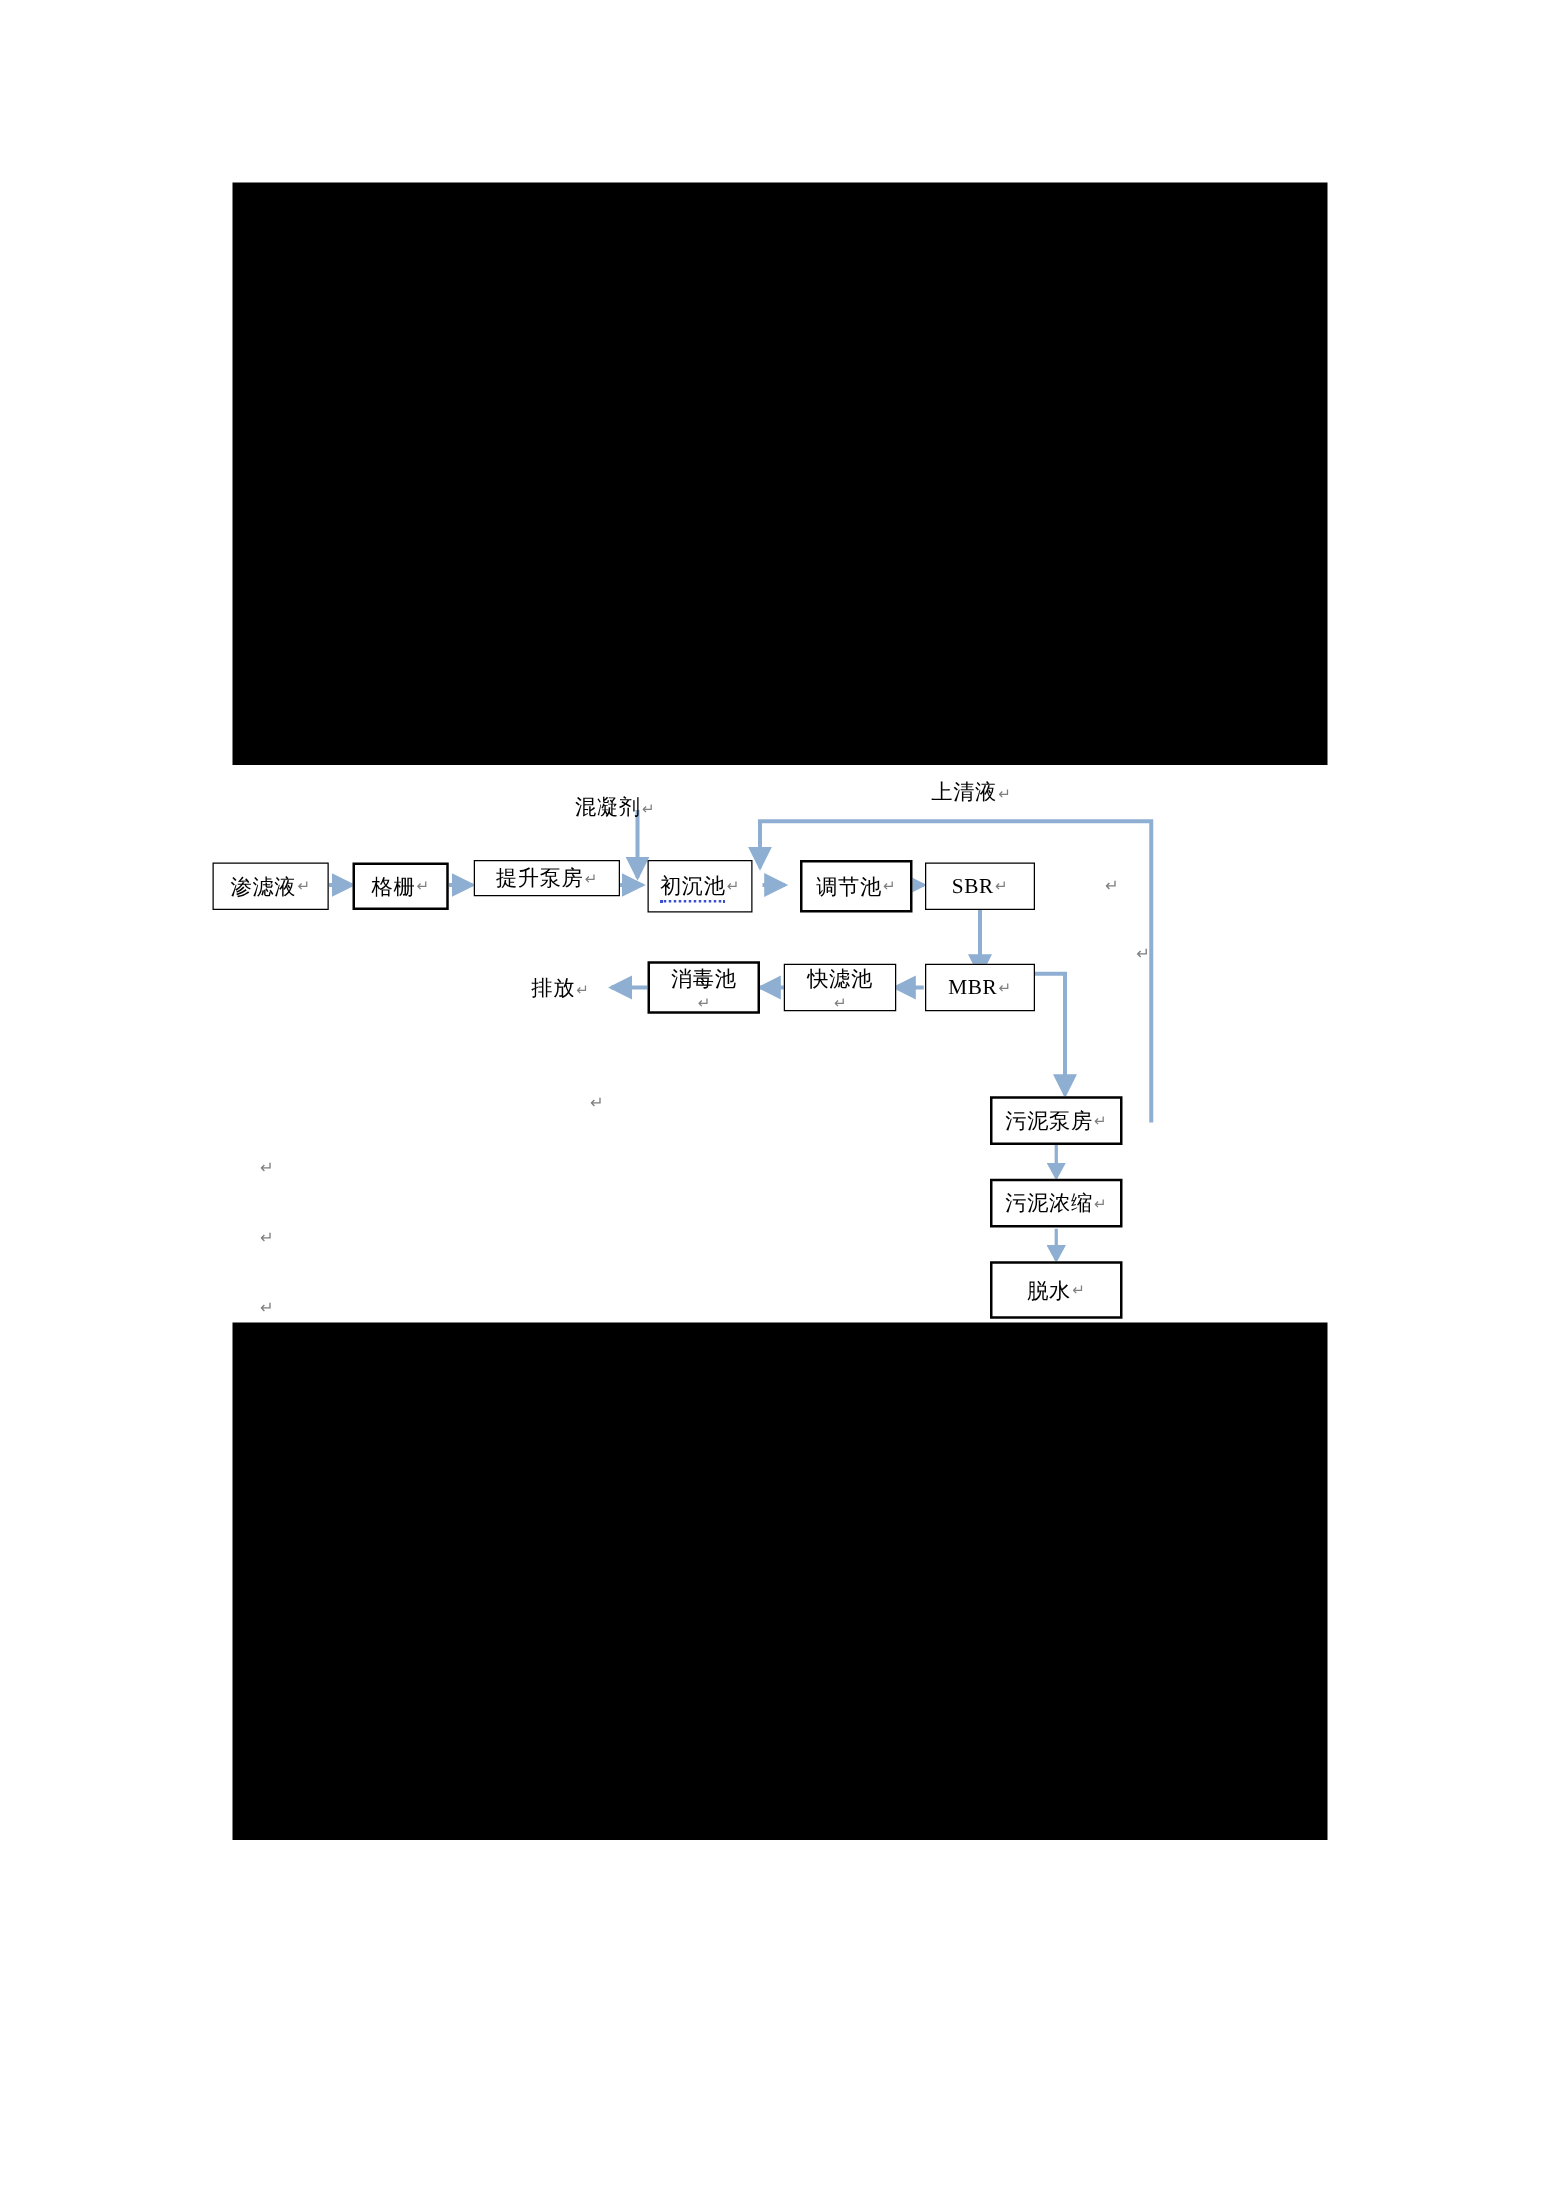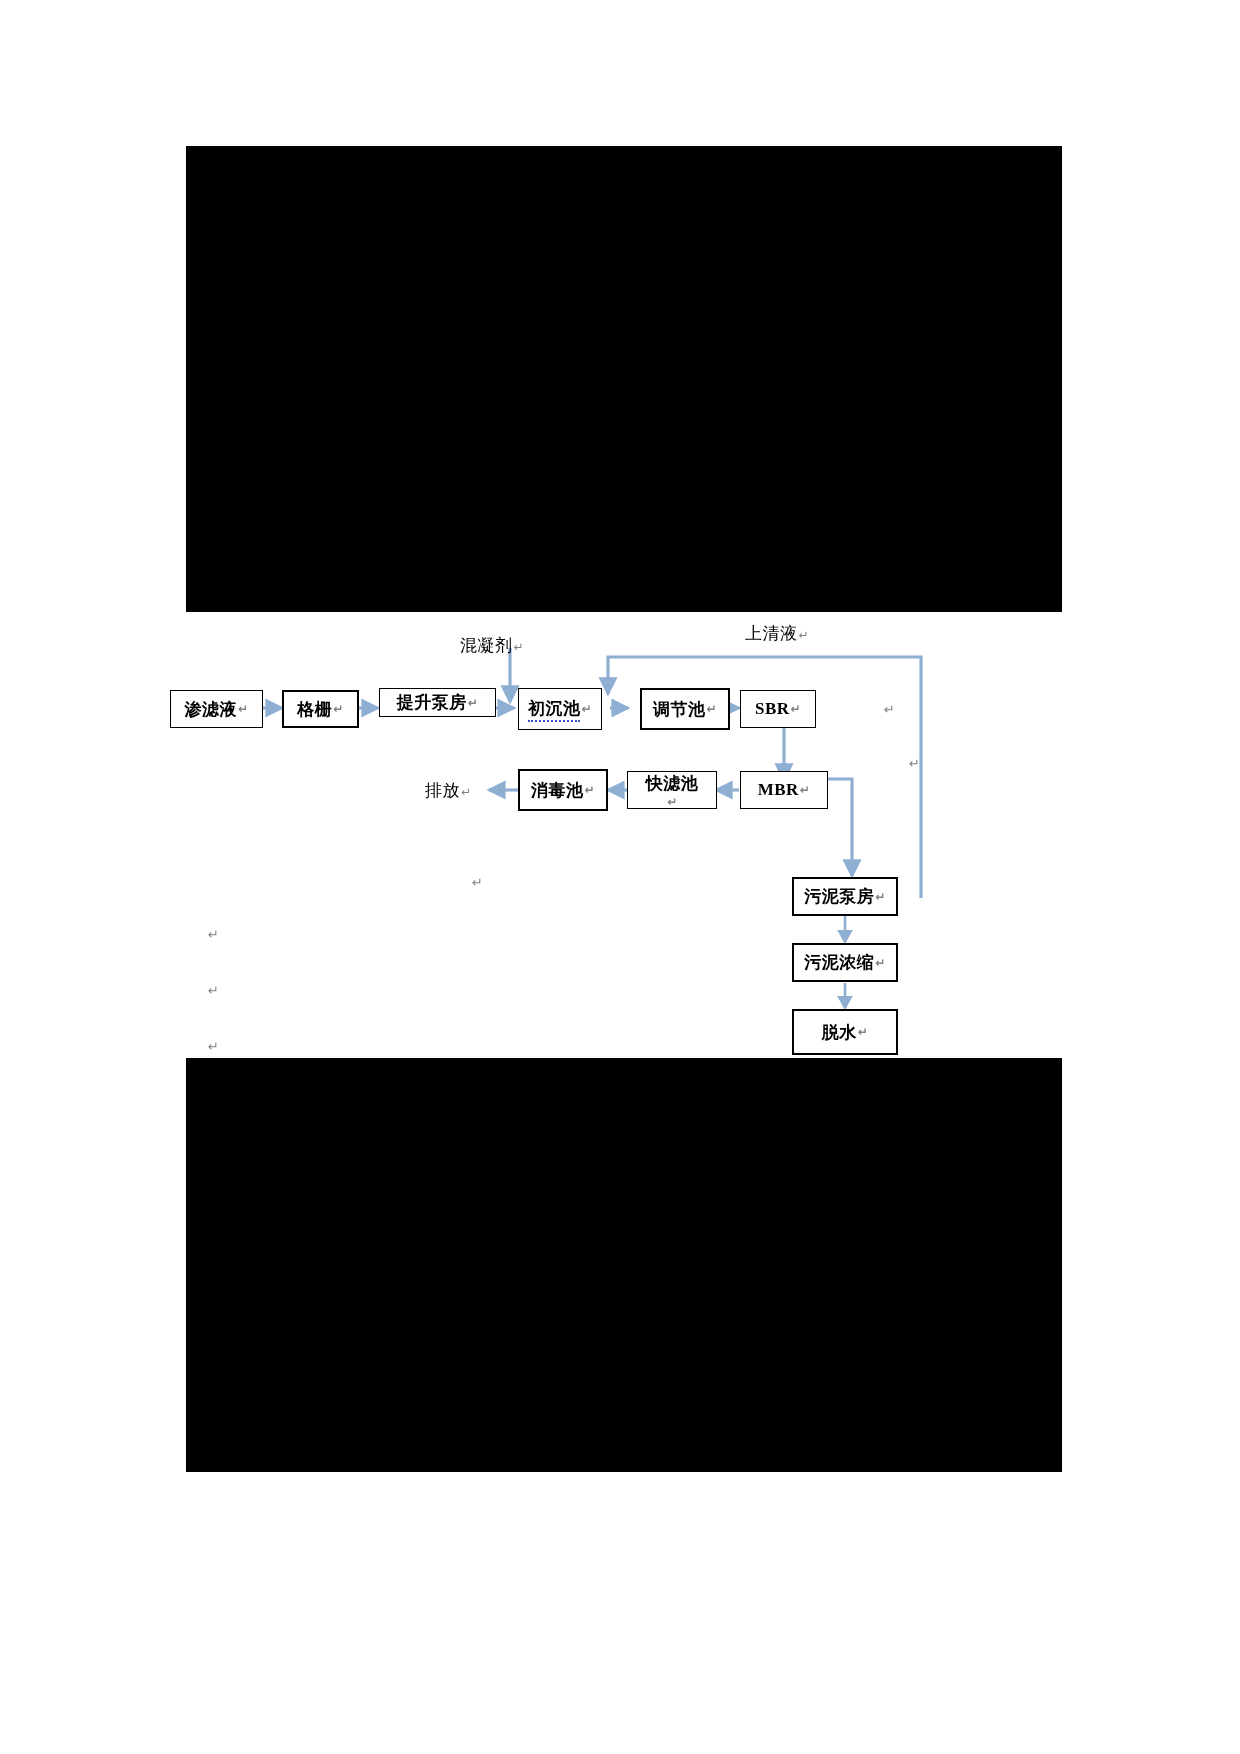--- a/index.html
+++ b/index.html
@@ -53,21 +53,20 @@
     background: #ffffff;
     border: 1px solid #000000;
     display: flex;
     align-items: center;
     justify-content: center;
     font-family: "Liberation Serif", "DejaVu Serif", serif;
     font-size: 17px;
     color: #000000;
     letter-spacing: 0.5px;
     white-space: nowrap;
-    font-weight: bold;
   }
   .pbox.thick { border-width: 2px; }
   .pbox .pilcrow {
     color: #808080;
     font-size: 12px;
     margin-left: 1px;
     font-family: "DejaVu Sans", sans-serif;
   }
   .pbox.underline .boxlabel {
     border-bottom: 2px dotted #3a4fd0;
@@ -169,36 +168,36 @@
     <div class="pbox underline" style="left:518px; top:76px; width:84px; height:42px;">
       <span class="boxlabel">初沉池</span>
         <span class="pilcrow">↵</span>
     </div>
 
     <div class="pbox thick" style="left:640px; top:76px; width:90px; height:42px;">
       <span class="boxlabel">调节池</span>
         <span class="pilcrow">↵</span>
     </div>
 
-    <div class="pbox" style="left:740px; top:78px; width:76px; height:38px;">
+    <div class="pbox" style="left:740px; top:78px; width:88px; height:38px;">
       <span class="boxlabel">SBR</span>
         <span class="pilcrow">↵</span>
     </div>
 
     <div class="pbox" style="left:740px; top:159px; width:88px; height:38px;">
       <span class="boxlabel">MBR</span>
         <span class="pilcrow">↵</span>
     </div>
 
     <div class="pbox" style="left:627px; top:159px; width:90px; height:38px;flex-direction:column;">
       <span class="boxlabel">快滤池</span>
         <span class="pilcrow">↵</span>
     </div>
 
-    <div class="pbox thick" style="left:518px; top:157px; width:90px; height:42px;">
+    <div class="pbox thick" style="left:518px; top:157px; width:90px; height:42px;flex-direction:column;">
       <span class="boxlabel">消毒池</span>
         <span class="pilcrow">↵</span>
     </div>
 
     <div class="pbox thick" style="left:792px; top:265px; width:106px; height:39px;">
       <span class="boxlabel">污泥泵房</span>
         <span class="pilcrow">↵</span>
     </div>
 
     <div class="pbox thick" style="left:792px; top:331px; width:106px; height:39px;">

